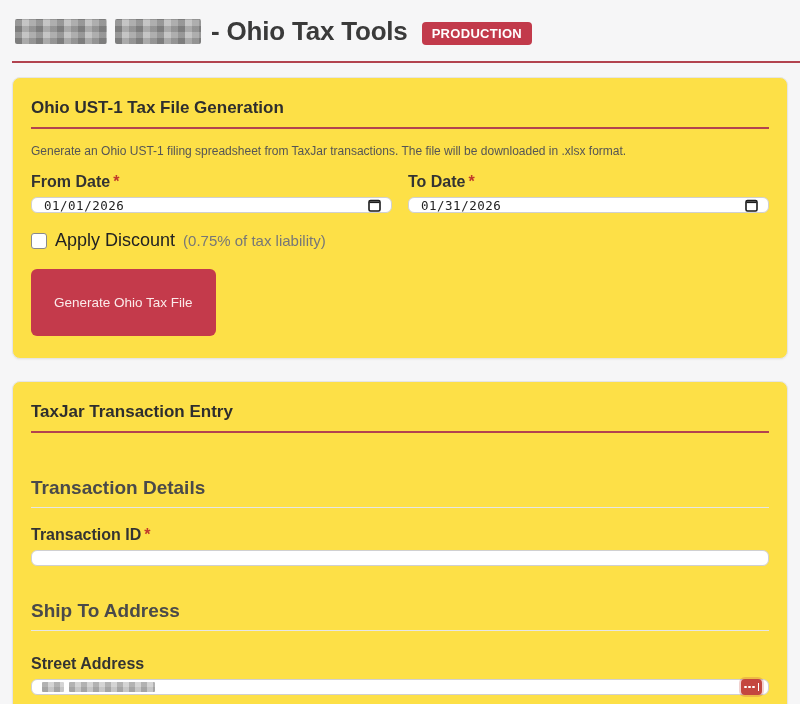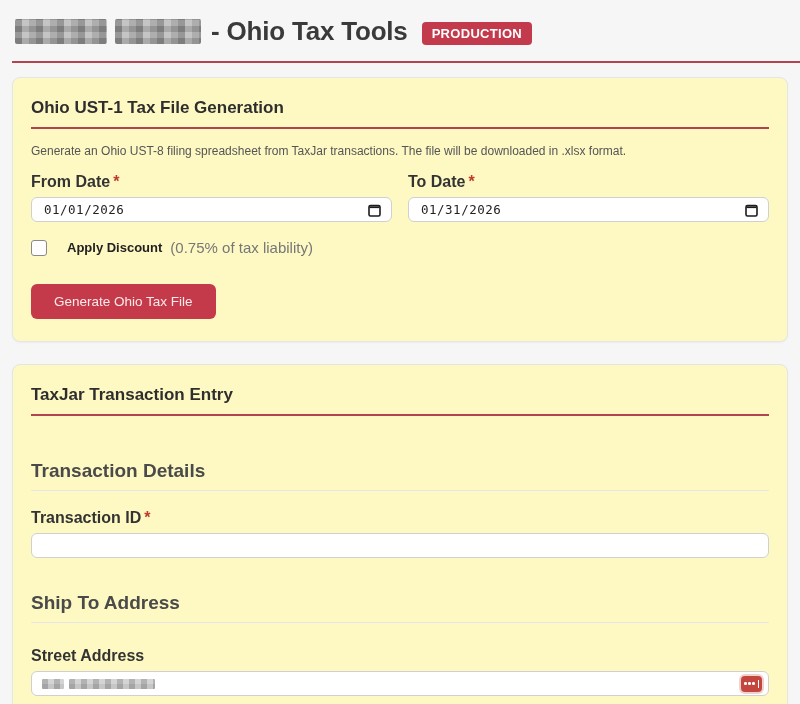--- a/index.html
+++ b/index.html
@@ -33,39 +33,39 @@
     font-size: 13px; font-weight: bold; letter-spacing: 0.3px;
     padding: 4px 10px; border-radius: 4px;
   }
   .header-divider {
     margin: 14px 0 0 12px;
     border: none; border-top: 2px solid #b2434f;
   }
 
   
   .card {
-    background: #fef9c3;
+    background: #fde047;
     border: 1px solid #e5e5e6;
     border-radius: 8px;
     box-shadow: 0 1px 2px rgba(0,0,0,0.04);
     margin: 14px 12px 0 12px;
     padding: 16px 18px 18px 18px;
   }
   .card-title { font-size: 17px; font-weight: bold; color: #2e2e2e; padding-top: 4px; }
   .red-rule { border: none; border-top: 2px solid #b2434f; margin-top: 9px; }
   .gray-rule { border: none; border-top: 1px solid #e6e6e6; margin-top: 8px; }
   .card-desc { font-size: 12px; color: #555; margin-top: 15px; }
 
   .form-row { display: flex; gap: 16px; margin-top: 15px; }
   .form-col { flex: 1 1 0; }
   .field-label { font-size: 16px; font-weight: bold; color: #333; margin-bottom: 6px; }
   .req { color: #c0392b; font-weight: bold; margin-left: 3px; }
 
   .textbox, .datebox {
-    height: 25px;
+    height: 16px;
     border: 1px solid #d0d0d1;
     border-radius: 6px;
     background: #fff;
     width: 100%;
   }
   .textbox {
     padding: 0 10px;
     font-family: "Liberation Sans", sans-serif;
     font-size: 13px; color: #333;
     outline: none; display: block;
@@ -81,31 +81,31 @@
   }
   .cal-icon { display: inline-flex; align-items: center; }
 
   .checkbox-row { display: flex; align-items: center; margin-top: 17px; }
   .checkbox {
     appearance: none; -webkit-appearance: none;
     width: 16px; height: 16px;
     border: 1.5px solid #8a8a8a; border-radius: 3px;
     background: #fff; margin: 0;
   }
-  .checkbox-label { font-size: 13px; font-weight: bold; color: #222; margin-left: 20px; }
+  .checkbox-label { font-size: 18px; font-weight: normal; color: #222; margin-left: 8px; }
   .checkbox-note { font-size: 15px; color: #777; margin-left: 8px; }
 
   .primary-btn {
-    margin-top: 28px; margin-bottom: 4px;
+    margin-top: 18px; margin-bottom: 4px;
     display: inline-block;
     background: #c43a4b; color: #fbeaea;
     border: none; border-radius: 6px;
     font-family: "Liberation Sans", sans-serif;
     font-size: 13.5px;
-    padding: 10px 23px;
+    padding: 26px 23px;
     cursor: pointer;
   }
 
   .section-heading { font-size: 19px; font-weight: bold; color: #4a4a4a; margin-top: 44px; }
 
   
   .street-box { position: relative; display: flex; align-items: center; padding: 0 30px 0 10px; }
   .redacted-value {
     display: inline-block; height: 10px; border-radius: 1px;
     background:
@@ -134,21 +134,21 @@
   <span class="redacted-block redacted-a"></span>
   <span class="redacted-block redacted-b"></span>
   <span class="app-title">- Ohio Tax Tools</span>
   <span class="env-badge">PRODUCTION</span>
 </div>
 <hr class="header-divider">
 
 <div class="card">
   <div class="card-title">Ohio UST-1 Tax File Generation</div>
   <hr class="red-rule">
-  <div class="card-desc">Generate an Ohio UST-8 filing spreadsheet from TaxJar transactions. The file will be downloaded in .xlsx format.</div>
+  <div class="card-desc">Generate an Ohio UST-1 filing spreadsheet from TaxJar transactions. The file will be downloaded in .xlsx format.</div>
 
   <div class="form-row">
     <div class="form-col">
       <div class="field-label"><span>From Date</span><span class="req">*</span></div>
       <div class="datebox">
         <span class="date-text">01/01/2026</span>
         <span class="cal-icon">
           <svg width="13" height="14" viewBox="0 0 13 14">
               <rect x="1" y="2.5" width="11" height="10.5" rx="1.5" fill="none" stroke="#1b1b1b" stroke-width="1.6"></rect>
               <line x1="1.5" y1="4.2" x2="11.5" y2="4.2" stroke="#1b1b1b" stroke-width="1.8"></line>

